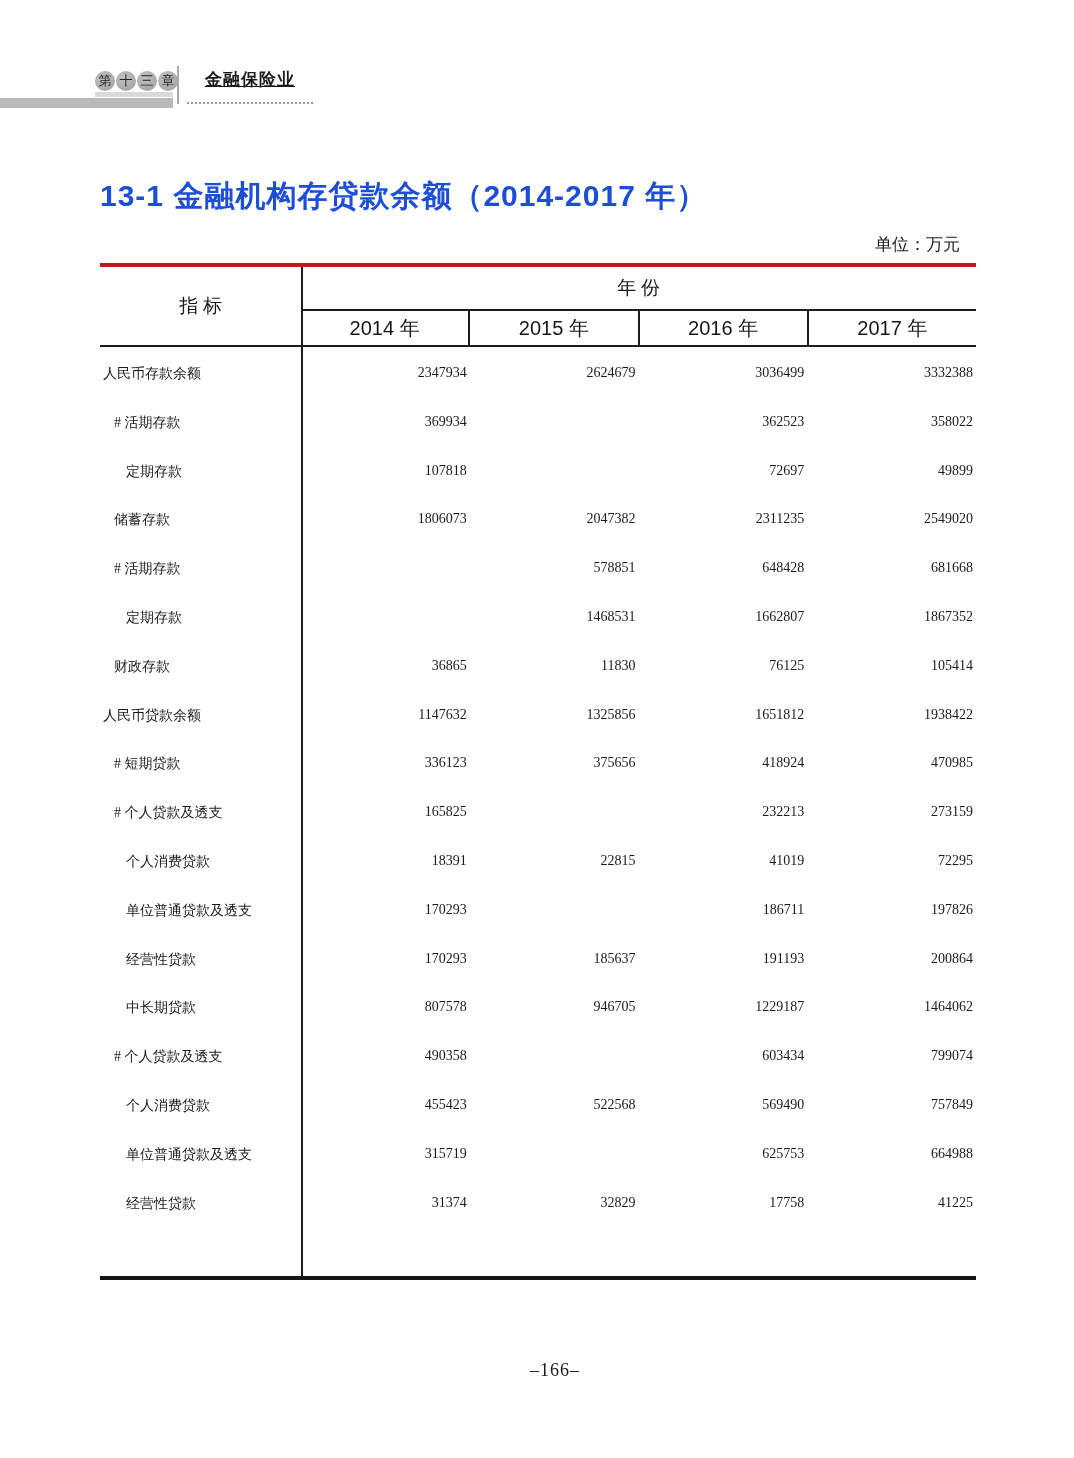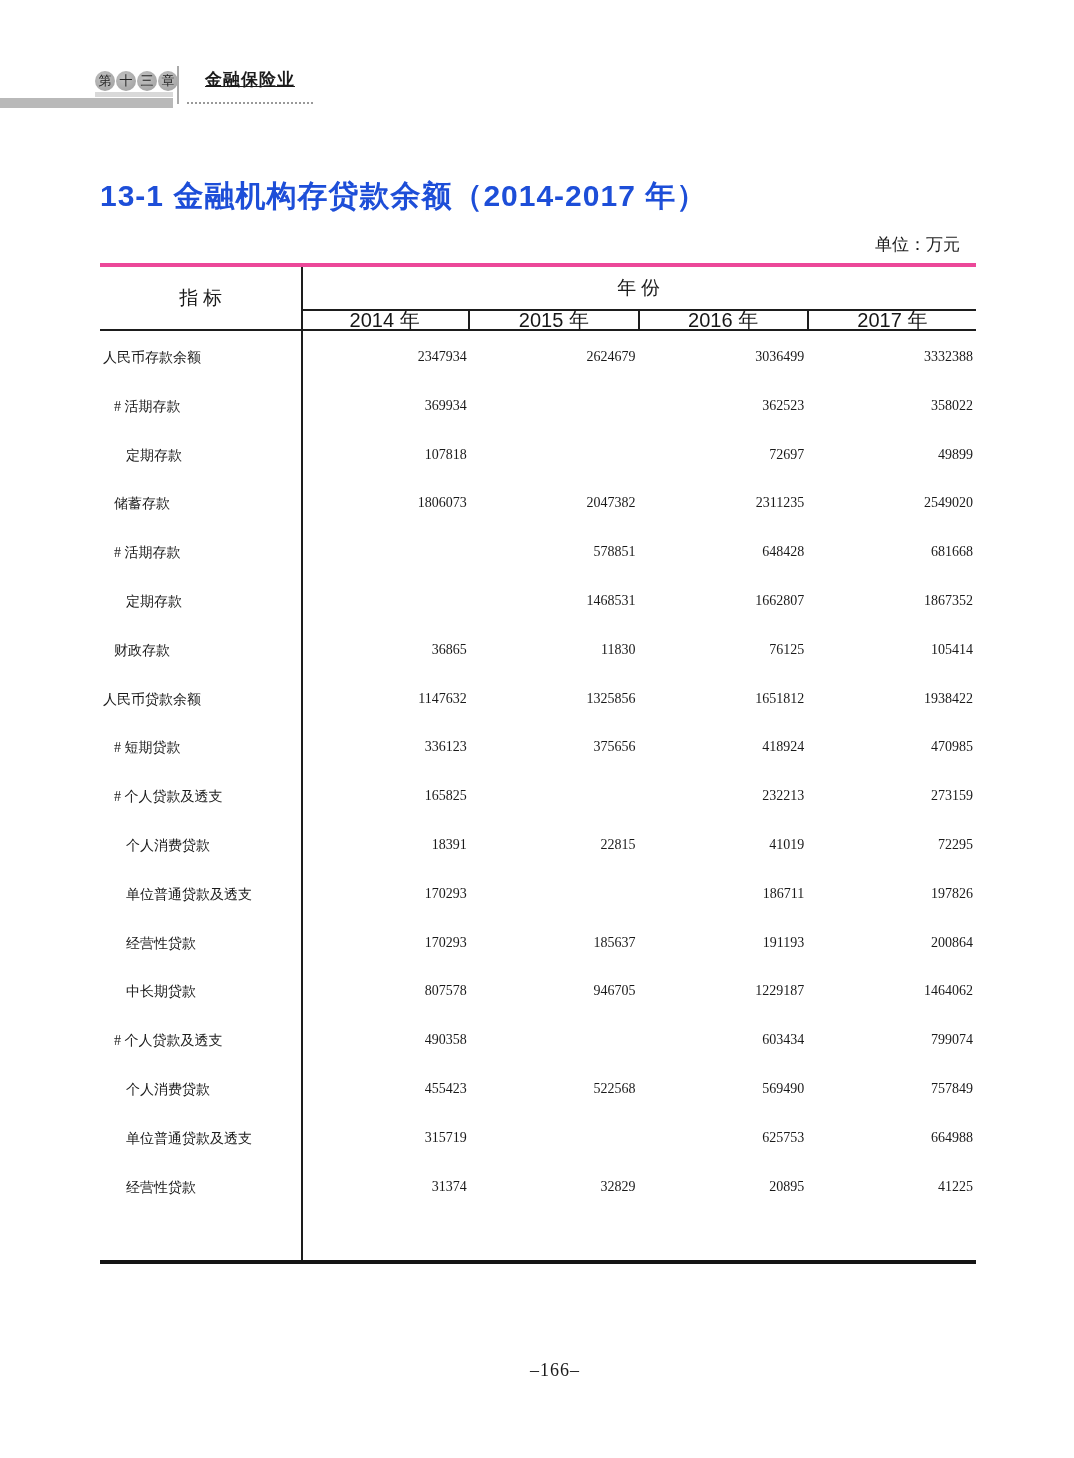--- a/index.html
+++ b/index.html
@@ -50,37 +50,37 @@
     font-weight:bold; font-size:30px; letter-spacing:1px; color:#1d4ed8;
   }
   .unit-label {
     position:absolute; left:100px; top:233px; width:860px;
     text-align:right; font-size:17px; color:#1a1a1a;
   }
 
   
   .table {
     position:absolute; left:100px; top:263px; width:876px;
-    border-top:4px solid #ec4899; border-bottom:4px solid #151515;
+    border-top:4px solid #b91c1c; border-bottom:4px solid #151515;
   }
   .table::before { 
     content:""; position:absolute; left:201px; top:0; bottom:0;
     width:2px; background:#1d1d1d;
   }
   .thead { display:flex; border-bottom:2px solid #1d1d1d; }
   .indicator-cell {
     width:201px; display:flex; align-items:center; justify-content:center;
     font-size:19px;
   }
   .year-region { flex:1; }
   .year-group {
     height:44px; display:flex; align-items:center; justify-content:center;
     border-bottom:2px solid #1d1d1d; font-size:19px;
   }
-  .year-cells { display:flex; height:18px; }
+  .year-cells { display:flex; height:34px; }
   .year-cell {
     flex:1; display:flex; align-items:center; justify-content:center;
     font-family:"Liberation Sans","DejaVu Sans",sans-serif;
     font-size:20px; color:#161616;
   }
   .year-cell + .year-cell { border-left:2px solid #1d1d1d; }
 
   .tbody { padding:18px 0 33px 0; }
   .trow { display:flex; height:48.8px; font-size:14px; }
   .trow .label { width:201px; white-space:nowrap; }
@@ -247,19 +247,19 @@
     <div class="label ind-2">单位普通贷款及透支</div>
     <div class="val">315719</div>
     <div class="val"></div>
     <div class="val">625753</div>
     <div class="val">664988</div>
   </div>
       <div class="trow">
     <div class="label ind-2">经营性贷款</div>
     <div class="val">31374</div>
     <div class="val">32829</div>
-    <div class="val">20895</div>
+    <div class="val">17758</div>
     <div class="val">41225</div>
   </div>
     </div>
 </div>
 
 <div class="page-number">–166–</div>
 
 </body></html>

